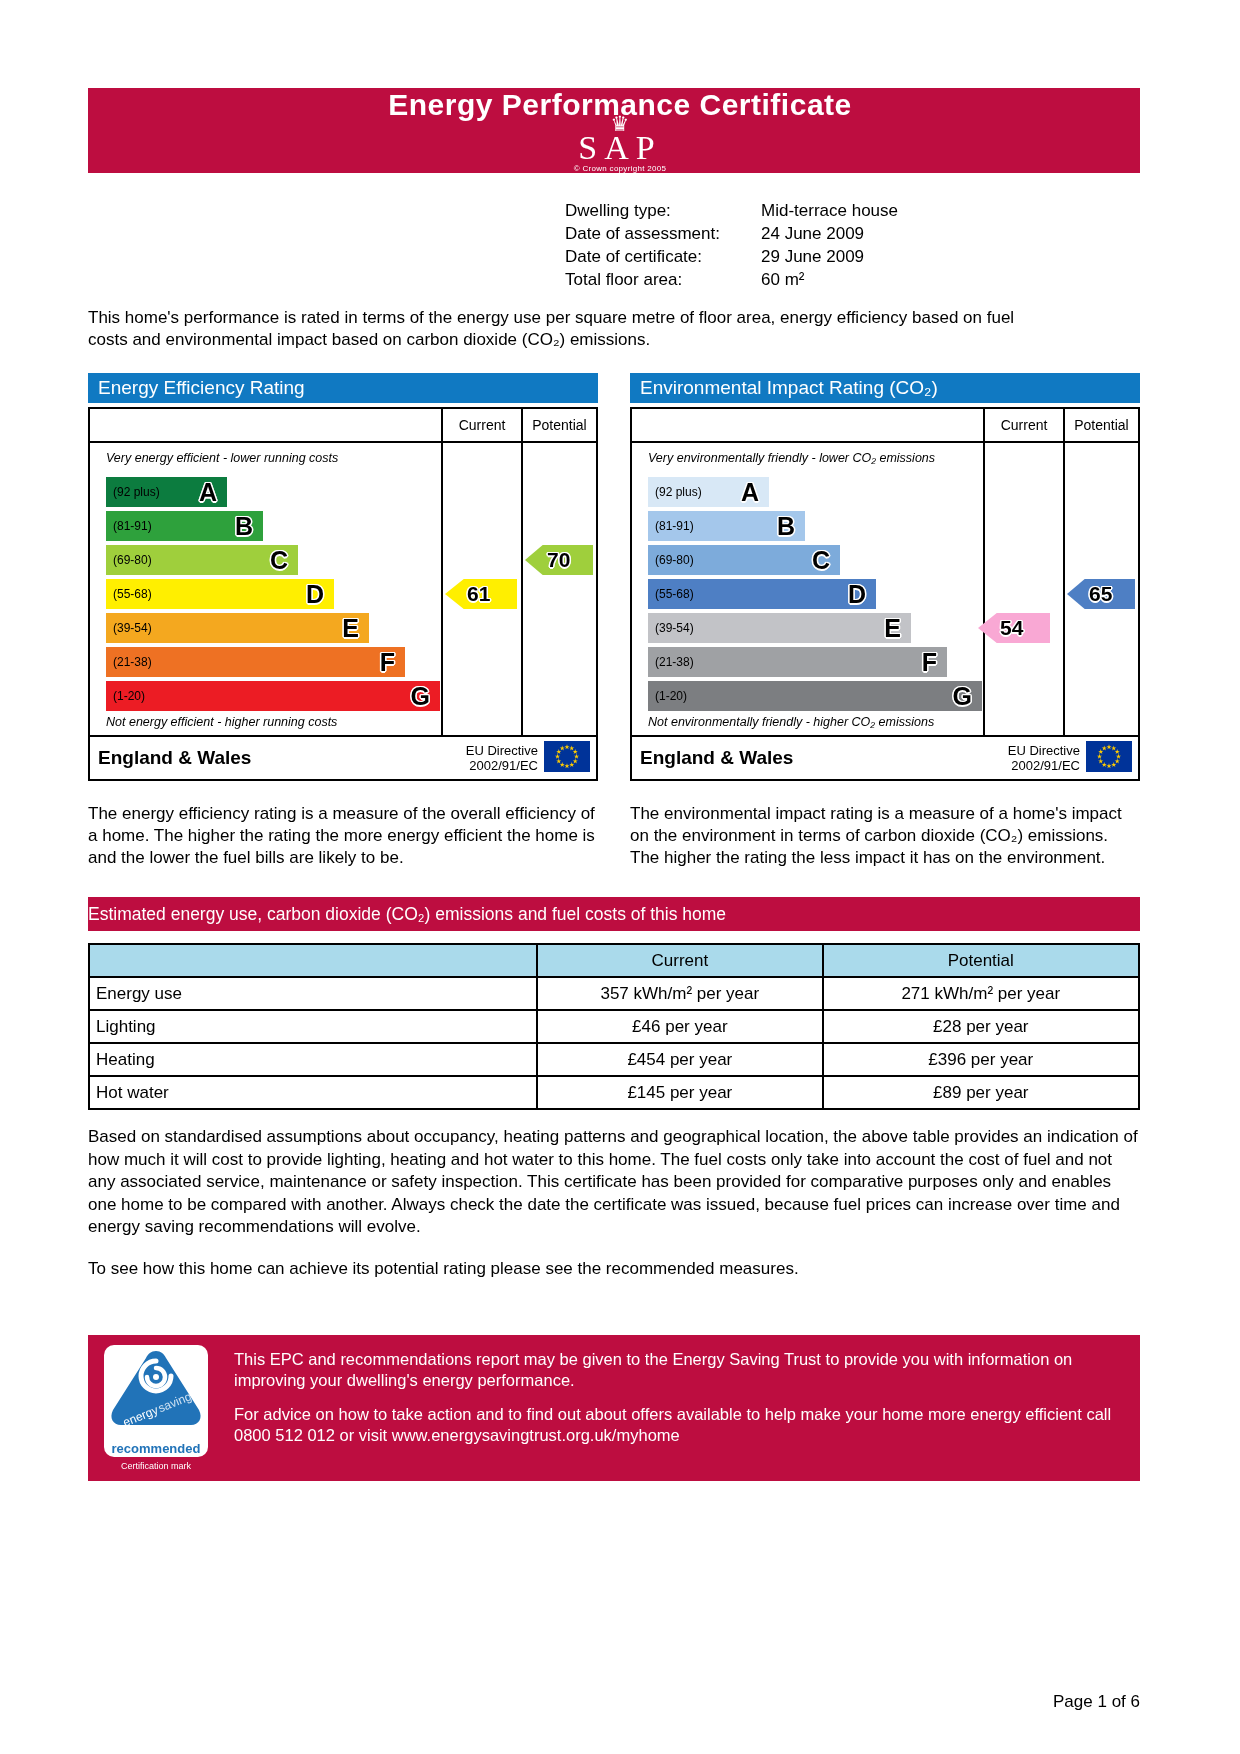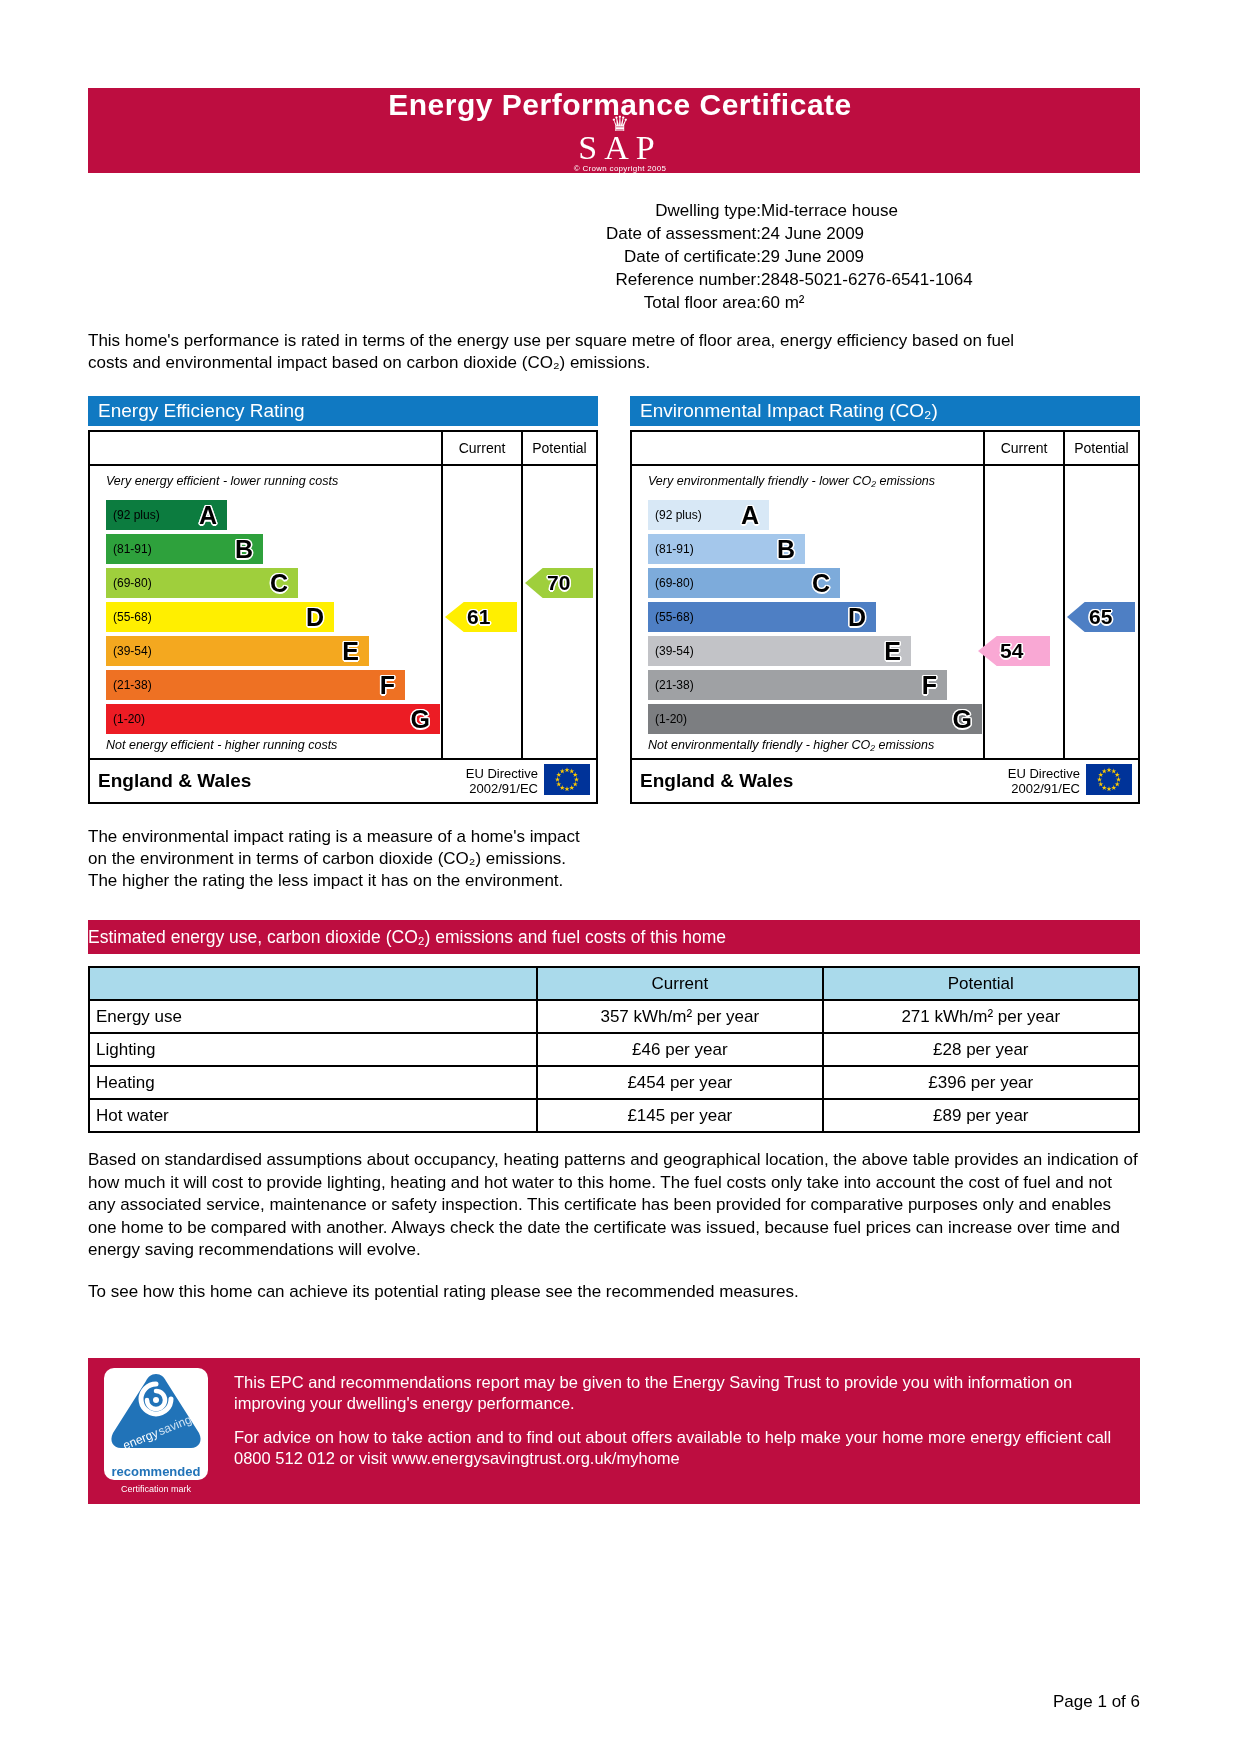--- a/index.html
+++ b/index.html
@@ -31,21 +31,21 @@
   }
   .sap-crown{
     position:absolute;top:-9px;left:50%;transform:translateX(-50%);
     font-size:21px;color:#fff;line-height:20px;
   }
   .sap-copy{font-size:8px;color:#fff;margin-top:1px;letter-spacing:.3px;}
 
   
   .details{margin:26px 0 0 477px;font-size:17px;line-height:23px;}
   .detail-row{display:flex;}
-  .detail-label{width:196px;text-align:right;}
+  .detail-label{width:196px;}
 
   .intro{margin-top:16px;font-size:17px;line-height:22px;width:960px;}
 
   
   .charts{margin-top:22px;display:flex;gap:32px;}
   .chart{width:510px;}
   .chart-title{
     height:30px;background:var(--chartblue);color:#fff;font-size:19px;
     display:flex;align-items:center;padding-left:10px;
   }
@@ -139,24 +139,20 @@
         <span class="detail-label">Dwelling type:</span>
         <span class="detail-value">Mid-terrace house</span>
       </div>
       <div class="detail-row">
         <span class="detail-label">Date of assessment:</span>
         <span class="detail-value">24 June 2009</span>
       </div>
       <div class="detail-row">
         <span class="detail-label">Date of certificate:</span>
         <span class="detail-value">29 June 2009</span>
-      </div>
-      <div class="detail-row">
-        <span class="detail-label">Reference number:</span>
-        <span class="detail-value">2848-5021-6276-6541-1064</span>
       </div>
       <div class="detail-row">
         <span class="detail-label">Total floor area:</span>
         <span class="detail-value">60 m²</span>
       </div>
     </div>
 
   <div class="intro">This home's performance is rated in terms of the energy use per square metre of floor area, energy efficiency based on fuel costs and environmental impact based on carbon dioxide (CO₂) emissions.</div>
 
   <div class="charts">
@@ -302,20 +298,21 @@
                   <polygon points="14.77,8.05 15.39,9.90 17.34,9.92 15.77,11.07 16.36,12.93 14.77,11.80 13.19,12.93 13.77,11.07 12.20,9.92 14.16,9.90" fill="#ffcc00"></polygon>
                   <polygon points="18.25,4.57 18.87,6.42 20.82,6.44 19.25,7.60 19.84,9.46 18.25,8.32 16.66,9.46 17.25,7.60 15.68,6.44 17.63,6.42" fill="#ffcc00"></polygon>
                 </svg></span>
             </span>
           </div>
         </div>
       </div>
   </div>
 
   <div class="explain-row">
+    <div class="explain">The energy efficiency rating is a measure of the overall efficiency of a home. The higher the rating the more energy efficient the home is and the lower the fuel bills are likely to be.</div>
     <div class="explain">The environmental impact rating is a measure of a home's impact on the environment in terms of carbon dioxide (CO₂) emissions. The higher the rating the less impact it has on the environment.</div>
   </div>
 
   <div class="section-band">Estimated energy use, carbon dioxide (CO₂) emissions and fuel costs of this home</div>
 
   <table class="costs" id="costs-table">
     <colgroup>
       <col style="width:449px">
         <col style="width:286px">
         <col style="width:317px">

